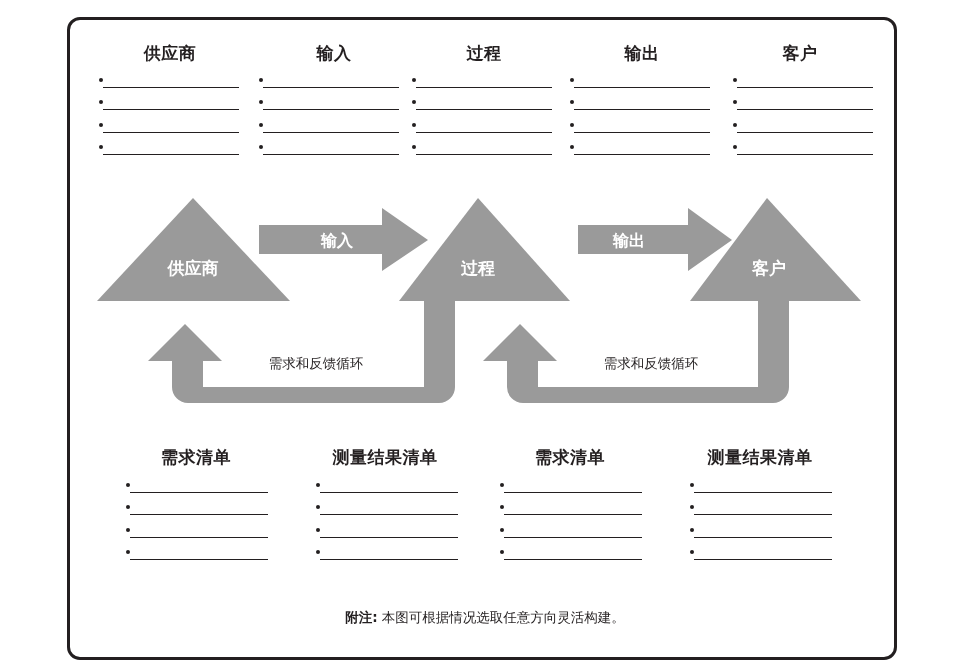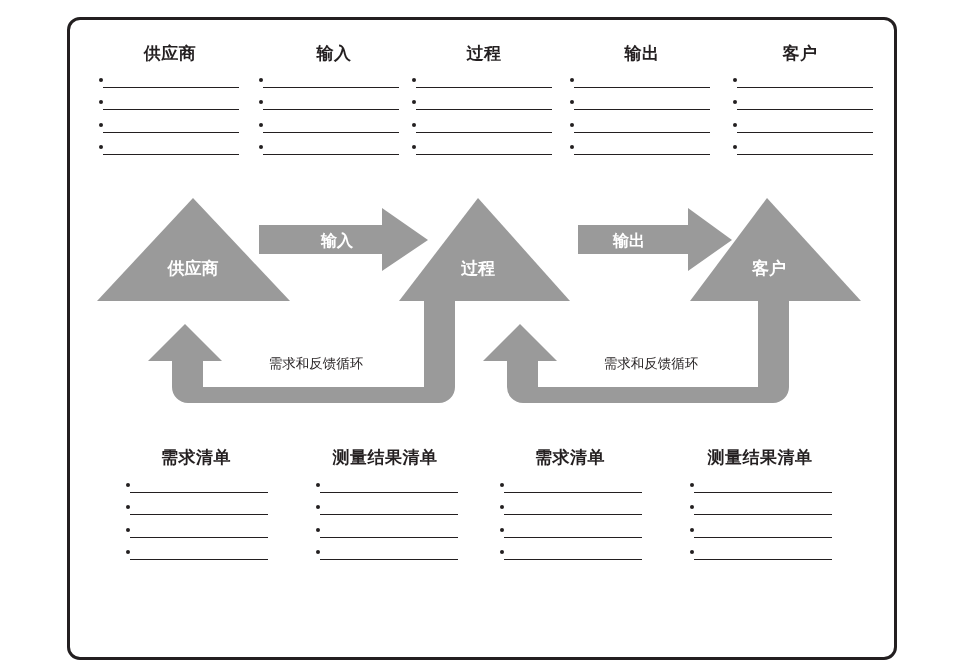--- a/index.html
+++ b/index.html
@@ -320,14 +320,18 @@
       <div class="bl-row">
         <span class="bl-dot"></span>
         <span class="bl-line" style="width: 138px;"></span>
       </div>
       <div class="bl-row">
         <span class="bl-dot"></span>
         <span class="bl-line" style="width: 138px;"></span>
       </div>
     </div>
 
+  <div class="footnote">
+    <b>附注:</b>
+    <span>本图可根据情况选取任意方向灵活构建。</span>
+  </div>
 
 </div>
 
 </body></html>

